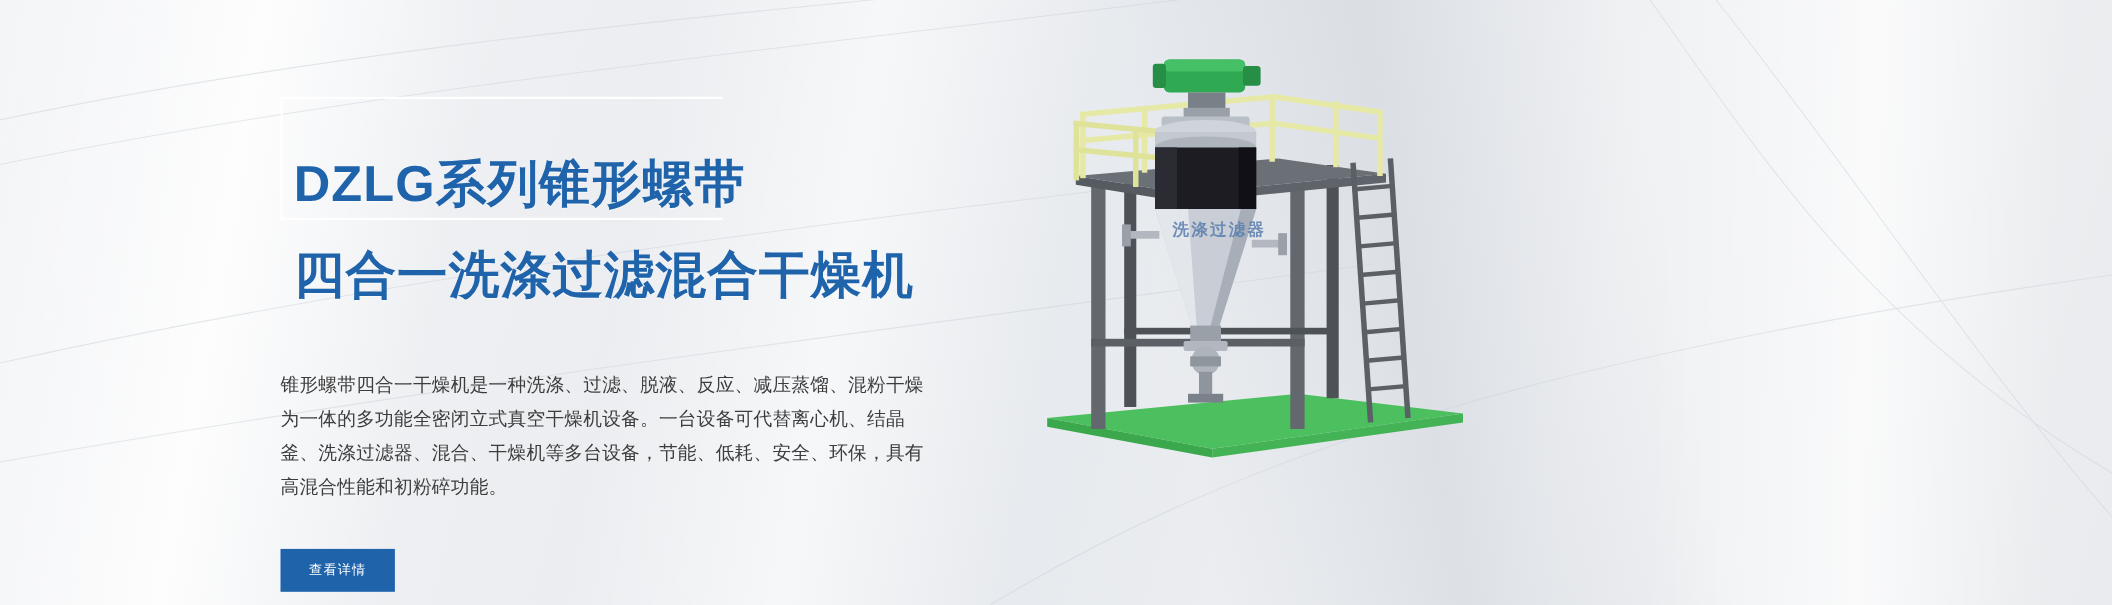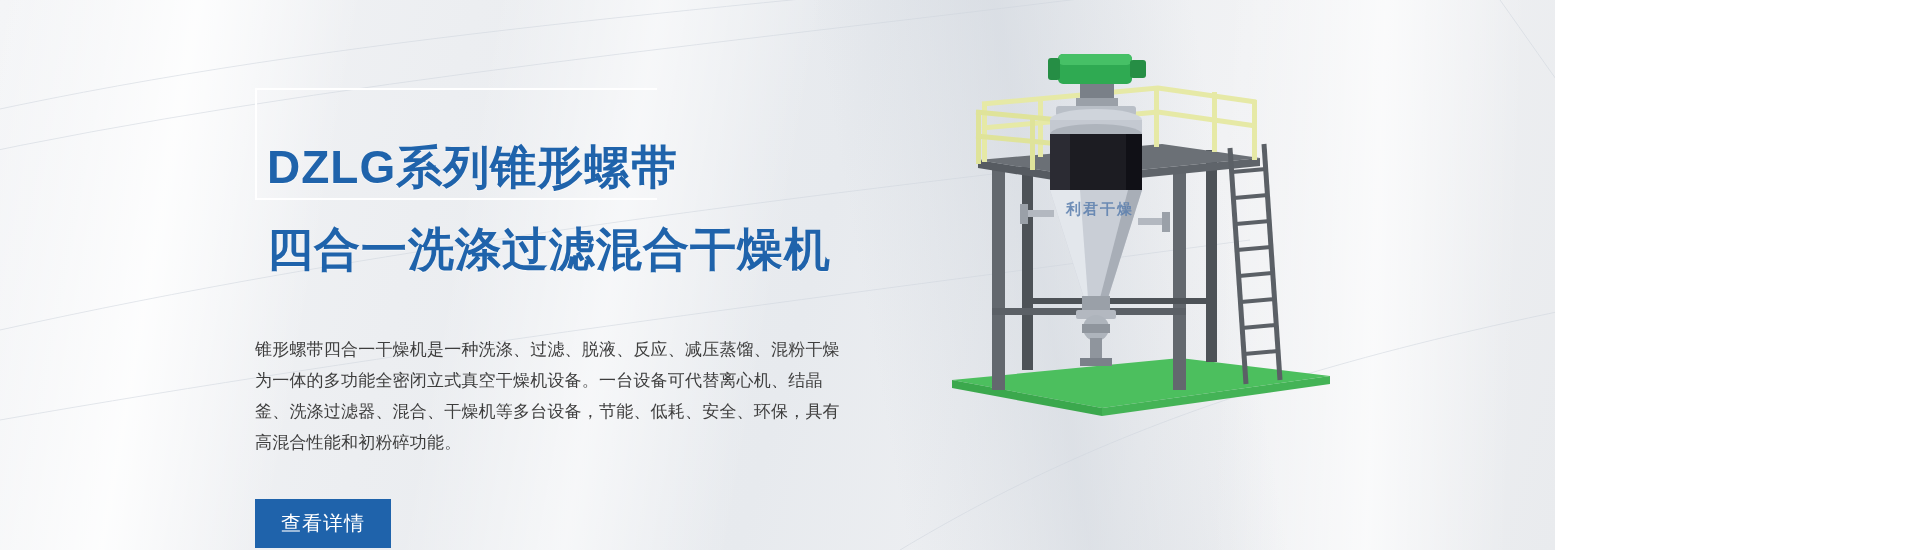--- a/index.html
+++ b/index.html
@@ -8,21 +8,21 @@
   }
   body {
     width: 1920px;
     height: 550px;
     overflow: hidden;
     font-family: "Liberation Sans", "DejaVu Sans", sans-serif;
   }
 
   .banner {
     position: relative;
-    width: 1555px;
+    width: 1920px;
     height: 550px;
     background: linear-gradient(105deg, #f4f5f7 0%, #eceef1 28%, #e7eaee 52%, #f1f2f4 74%, #e9ebee 100%);
     overflow: hidden;
   }
 
   
   .bg-streaks {
     position: absolute;
     inset: 0;
     background:
@@ -85,21 +85,21 @@
     line-height: 31px;
     letter-spacing: .2px;
   }
 
   .cta {
     display: inline-block;
     margin-top: 24px;
     padding: 11px 26px;
     background: #1f63ab;
     color: #ffffff;
-    font-size: 20px;
+    font-size: 12px;
     letter-spacing: 1px;
     border: none;
     cursor: pointer;
     font-family: inherit;
   }
 
   
   .machine {
     position: absolute;
     left: 930px;
@@ -237,16 +237,16 @@
         <path d="M302 132 L336 129"></path>
         <path d="M304 158 L338 155"></path>
         <path d="M306 184 L340 181"></path>
         <path d="M307 210 L341 207"></path>
         <path d="M309 236 L343 233"></path>
         <path d="M311 262 L345 259"></path>
         <path d="M312 288 L346 285"></path>
         <path d="M314 314 L348 311"></path>
       </g>
     </svg>
-    <span class="watermark">利君干燥</span>
+    <span class="watermark">洗涤过滤器</span>
   </div>
 
 </div>
 
 </body></html>

